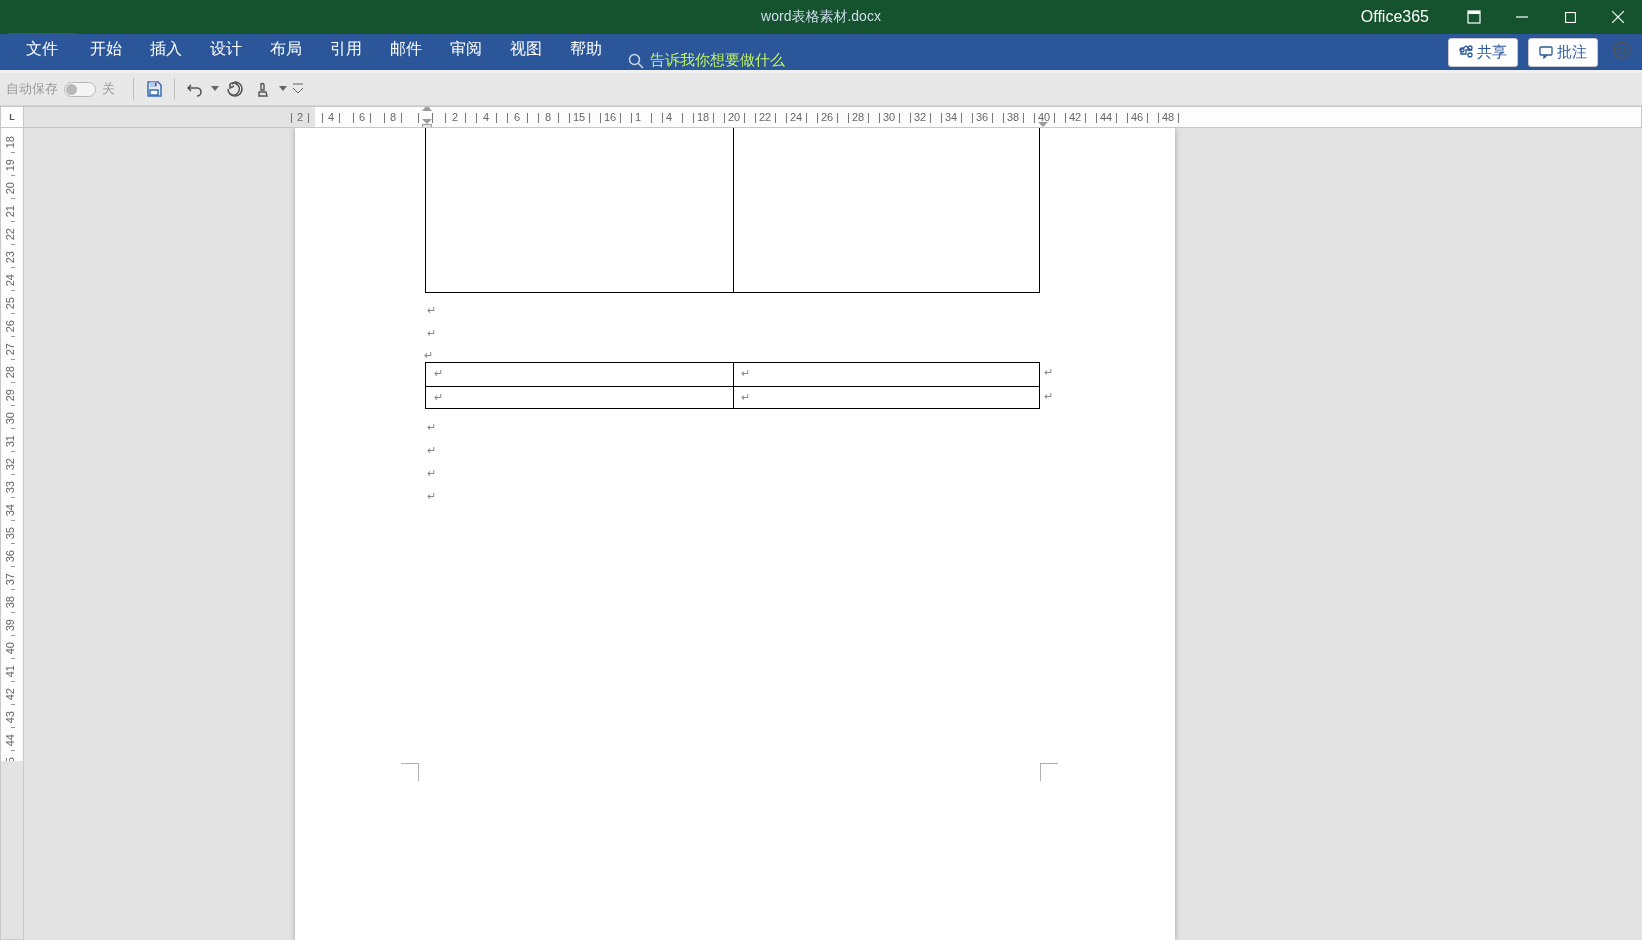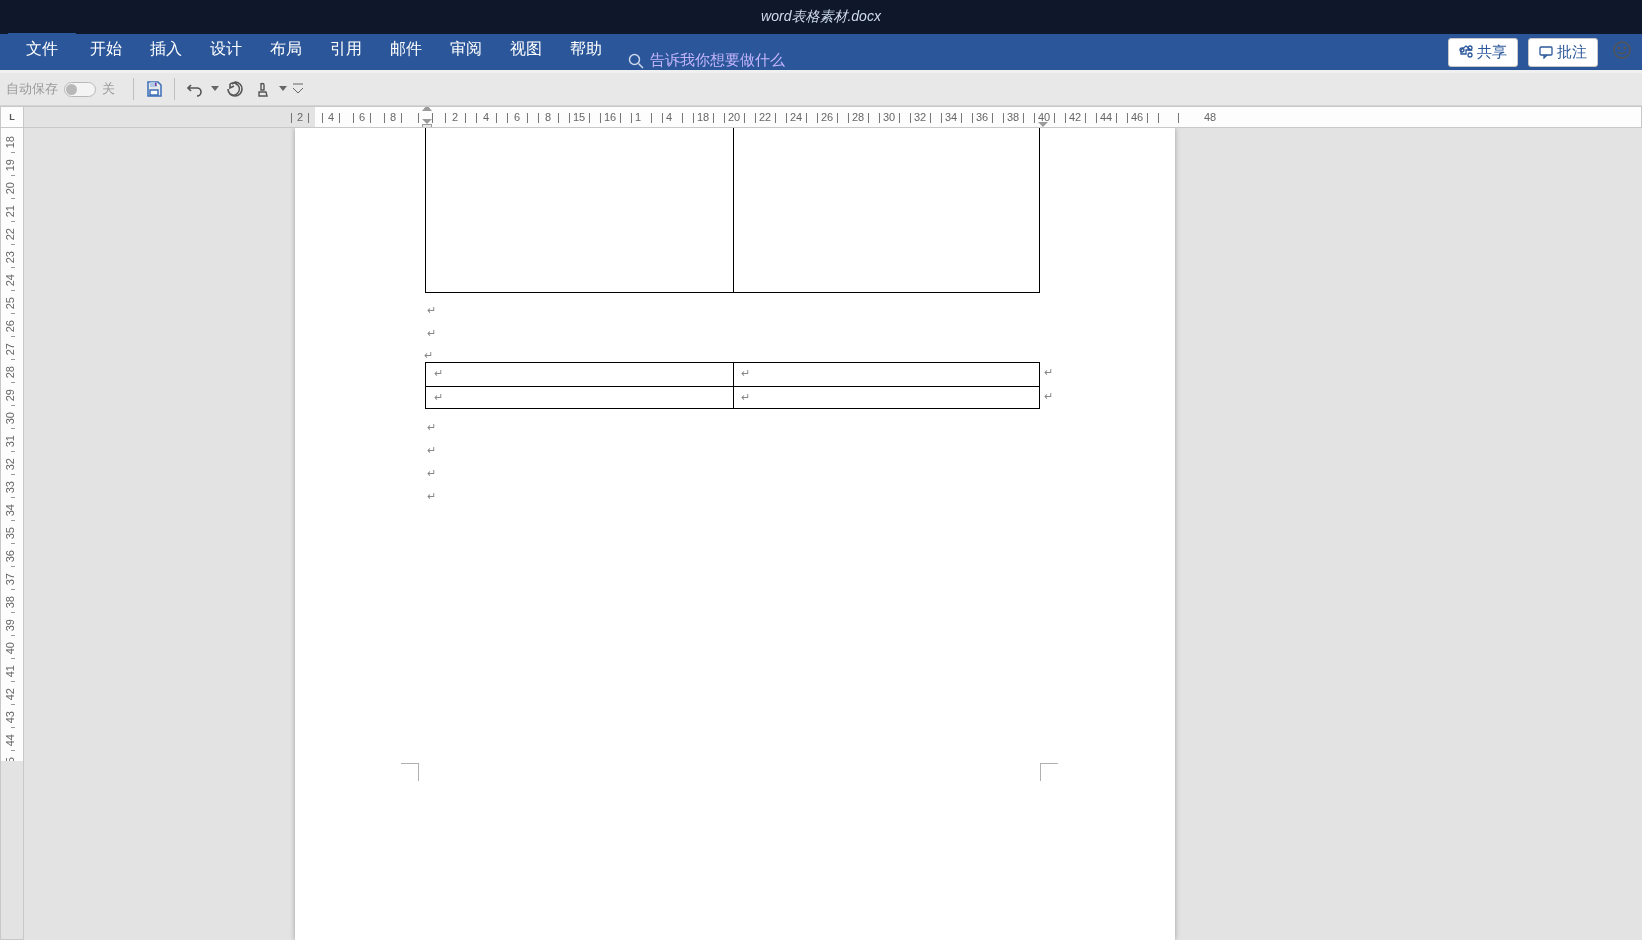--- a/index.html
+++ b/index.html
@@ -1,32 +1,32 @@
 <!DOCTYPE html>
 <html><head>
   <meta charset="utf-8">
   <style>
     * { margin: 0; padding: 0; box-sizing: border-box; font-family: "Segoe UI", "Microsoft YaHei", sans-serif; }
     body { width: 1642px; height: 940px; background: #e3e3e3; overflow: hidden; }
     
     
-    .title-bar { height: 34px; background: #0f172a; display: flex; align-items: center; color: #fff; position: relative; font-style: italic; }
+    .title-bar { height: 34px; background: #14532d; display: flex; align-items: center; color: #fff; position: relative; }
     .title-doc { position: absolute; left: 50%; transform: translateX(-50%); font-size: 14px; color: #d0dcef; }
     .title-right { position: absolute; right: 0; display: flex; align-items: center; gap: 0; }
     .title-office { font-size: 16px; color: #fff; margin-right: 15px; padding: 0 6px; }
     .title-btn { width: 48px; height: 34px; display: flex; align-items: center; justify-content: center; cursor: default; }
     .title-btn svg { stroke: #fff; fill: none; }
     
     
     .ribbon-row { height: 36px; background: #2b579a; display: flex; align-items: flex-end; padding-left: 8px; position: relative; }
     .file-tab { background: #2b579a; color: #fff; padding: 6px 18px 10px; font-size: 16px; }
     .tab { color: #fff; padding: 6px 14px 10px; font-size: 16px; cursor: default; }
     .right-ribbon { position: absolute; right: 10px; display: flex; align-items: center; gap: 10px; height: 36px; }
     .share-btn, .note-btn { background: #fff; border: 1px solid #c8c8c8; border-radius: 3px; padding: 4px 10px; font-size: 15px; color: #2b579a; display: flex; align-items: center; gap: 4px; }
-    .search-box { display: flex; align-items: center; color: #c4b5fd; font-size: 15px; margin-left: 12px; gap: 6px; }
+    .search-box { display: flex; align-items: center; color: #bef264; font-size: 15px; margin-left: 12px; gap: 6px; }
     .smiley { margin-left: 4px; }
     
     
     .sub-ribbon { height: 3px; background: #f0f0f0; }
     
     
     .qat { height: 33px; background: #e8e8e8; border-bottom: 1px solid #d4d4d4; display: flex; align-items: center; padding-left: 6px; gap: 0; }
     .autosave { display: flex; align-items: center; font-size: 13px; color: #9b9b9b; gap: 6px; margin-right: 12px; }
     .toggle { width: 32px; height: 15px; border: 1px solid #b8b8b8; border-radius: 8px; background: #f4f4f4; display: flex; align-items: center; padding: 1px; }
     .toggle-knob { width: 11px; height: 11px; border-radius: 50%; background: #b8b8b8; }
@@ -71,20 +71,45 @@
     .page-corner-bl { left: 106px; top: 635px; border-left: 1px solid #b0b0b0; border-bottom: 1px solid #b0b0b0; transform: rotate(180deg); }
     .page-corner-br { left: 745px; top: 635px; border-right: 1px solid #b0b0b0; border-bottom: 1px solid #b0b0b0; transform: rotate(180deg); }
     
     .ruler-shade-vtop { position: absolute; top: 633px; left: 0; width: 100%; height: 200px; background: #e3e3e3; }
   </style>
 </head>
 <body>
 
 <div class="title-bar">
   <div class="title-doc">word表格素材.docx</div>
+  <div class="title-right">
+    <div class="title-office">Office365</div>
+    <div class="title-btn">
+      <svg width="14" height="14" viewBox="0 0 14 14">
+          <rect x="1" y="1" width="12" height="12" stroke-width="1.2"></rect>
+          <rect x="1" y="1" width="12" height="3" fill="#fff" stroke="none"></rect>
+        </svg>
+    </div>
+    <div class="title-btn">
+      <svg width="12" height="12" viewBox="0 0 12 12">
+          <line x1="0" y1="6" x2="12" y2="6" stroke-width="1.2"></line>
+        </svg>
+    </div>
+    <div class="title-btn">
+      <svg width="11" height="11" viewBox="0 0 11 11">
+          <rect x="0.5" y="0.5" width="10" height="10" stroke-width="1.2"></rect>
+        </svg>
+    </div>
+    <div class="title-btn">
+      <svg width="12" height="12" viewBox="0 0 12 12">
+          <line x1="0" y1="0" x2="12" y2="12" stroke-width="1.2"></line>
+          <line x1="12" y1="0" x2="0" y2="12" stroke-width="1.2"></line>
+        </svg>
+    </div>
+  </div>
 </div>
 
 <div class="ribbon-row">
   <div class="file-tab">文件</div>
   <div class="tab">开始</div>
   <div class="tab">插入</div>
   <div class="tab">设计</div>
   <div class="tab">布局</div>
   <div class="tab">引用</div>
   <div class="tab">邮件</div>
@@ -264,21 +289,21 @@
         <span class="ruler-num" style="left: 1029px;">|</span>
         <span class="ruler-num" style="left: 1045px;">42</span>
         <span class="ruler-num" style="left: 1040px;">|</span>
         <span class="ruler-num" style="left: 1060px;">|</span>
         <span class="ruler-num" style="left: 1076px;">44</span>
         <span class="ruler-num" style="left: 1071px;">|</span>
         <span class="ruler-num" style="left: 1091px;">|</span>
         <span class="ruler-num" style="left: 1107px;">46</span>
         <span class="ruler-num" style="left: 1102px;">|</span>
         <span class="ruler-num" style="left: 1122px;">|</span>
-        <span class="ruler-num" style="left: 1180px;">48</span>
+        <span class="ruler-num" style="left: 1138px;">48</span>
         <span class="ruler-num" style="left: 1133px;">|</span>
         <span class="ruler-num" style="left: 1153px;">|</span>
       </div>
     <div class="indent-marker" style="left:398px">
       <div class="indent-top"></div>
       <div class="indent-bot">
           <div class="indent-bot-tri"></div>
           <div class="indent-bot-rect"></div>
         </div>
     </div>

